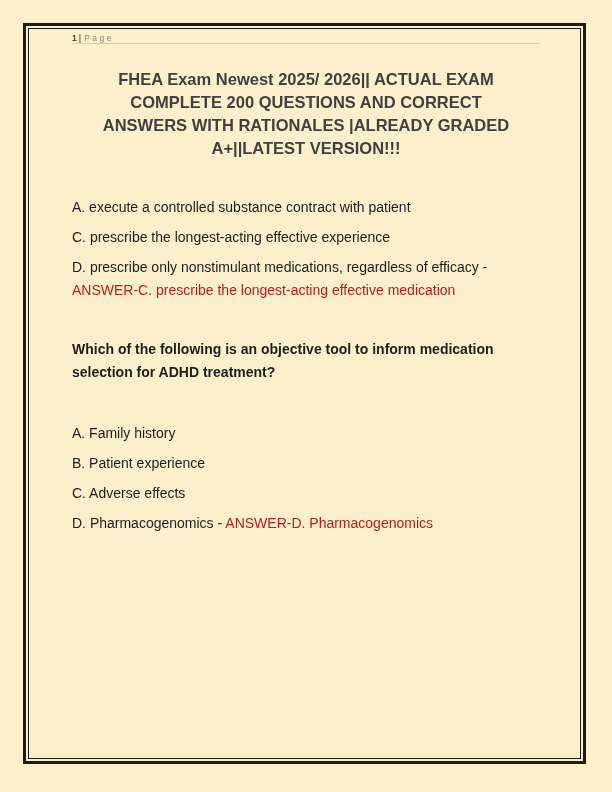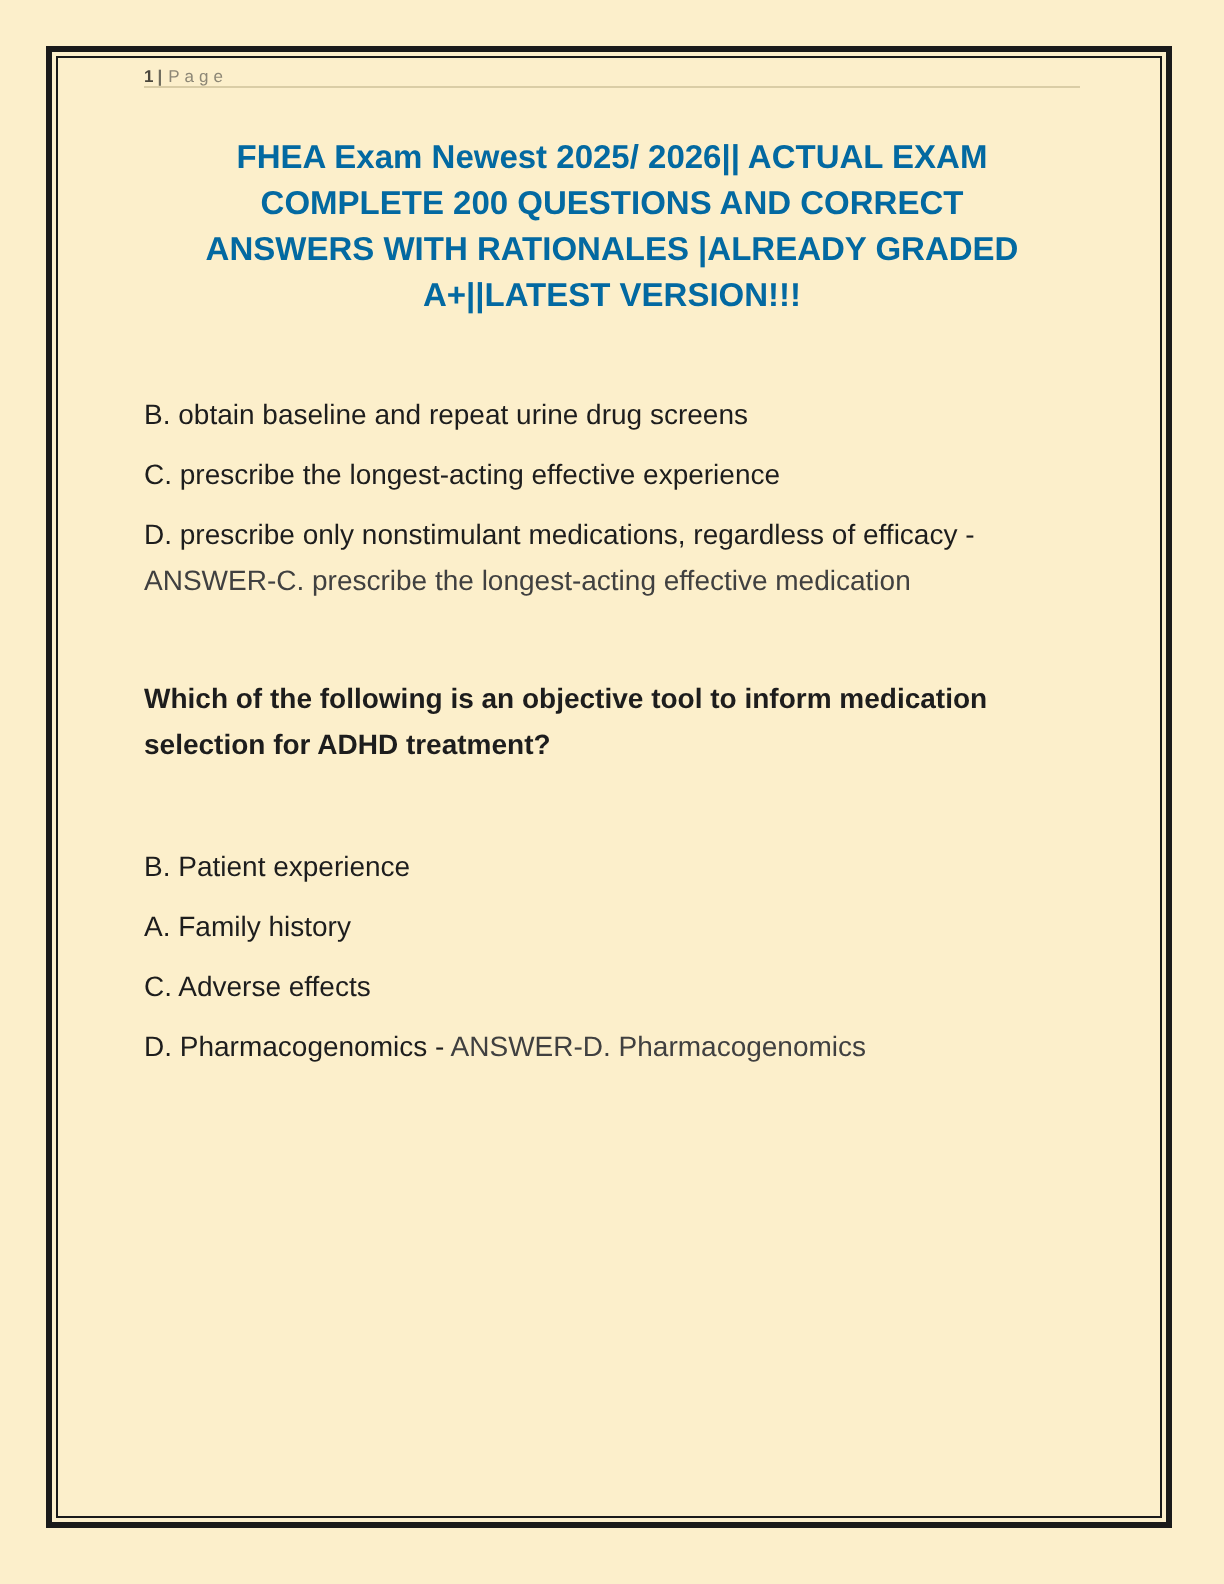--- a/index.html
+++ b/index.html
@@ -52,37 +52,37 @@
     font-weight: bold;
     padding: 0 3px 0 2px;
     letter-spacing: 0;
   }
   .exam-title {
     margin-top: 24px;
     text-align: center;
     font-weight: bold;
     font-size: 16.5px;
     line-height: 23px;
-    color: #0369a1;
+    color: #404040;
   }
   .question {
     margin-top: 8px;
     font-size: 14px;
     line-height: 23px;
   }
   .spacer-36 { height: 36px; }
   .spacer-38 { height: 38px; }
   .q2-gap { margin-top: 36px; font-weight: bold; }
   .option {
     font-size: 14px;
     line-height: 23px;
     margin-bottom: 7px;
   }
   .answer {
-    color: #404040;
+    color: #b91c1c;
   }
 </style>
 </head>
 <body>
 
 <div class="page-frame">
   <div class="page-frame-inner"></div>
 </div>
 
 <div class="content">
@@ -95,38 +95,38 @@
     <div>FHEA Exam Newest 2025/ 2026|| ACTUAL EXAM</div>
     <div>COMPLETE 200 QUESTIONS AND CORRECT</div>
     <div>ANSWERS WITH RATIONALES |ALREADY GRADED</div>
     <div>A+||LATEST VERSION!!!</div>
   </div>
 
 
   <div class="spacer-36"></div>
 
   <div class="option">
-    <span>B. obtain baseline and repeat urine drug screens</span><span class="answer"></span>
+    <span>A. execute a controlled substance contract with patient</span><span class="answer"></span>
   </div>
   <div class="option">
     <span>C. prescribe the longest-acting effective experience</span><span class="answer"></span>
   </div>
   <div class="option">
     <span>D. prescribe only nonstimulant medications, regardless of efficacy - </span><span class="answer">ANSWER-C. prescribe the longest-acting effective medication</span>
   </div>
 
   <div class="question q2-gap">Which of the following is an objective tool to inform medication selection for ADHD treatment?</div>
 
   <div class="spacer-38"></div>
 
   <div class="option">
-    <span>B. Patient experience</span><span class="answer"></span>
+    <span>A. Family history</span><span class="answer"></span>
   </div>
   <div class="option">
-    <span>A. Family history</span><span class="answer"></span>
+    <span>B. Patient experience</span><span class="answer"></span>
   </div>
   <div class="option">
     <span>C. Adverse effects</span><span class="answer"></span>
   </div>
   <div class="option">
     <span>D. Pharmacogenomics - </span><span class="answer">ANSWER-D. Pharmacogenomics</span>
   </div>
 
 </div>
 

